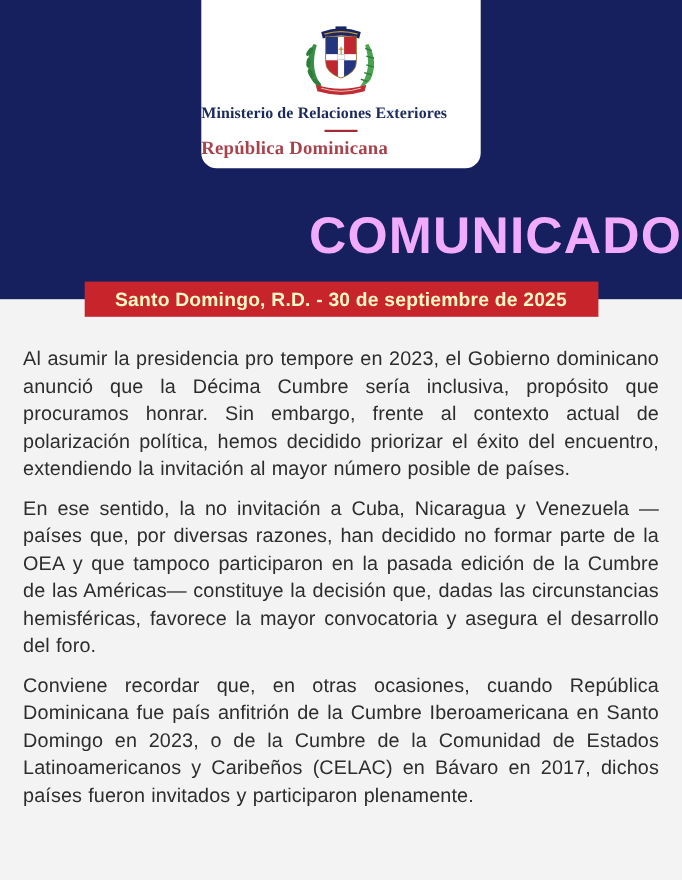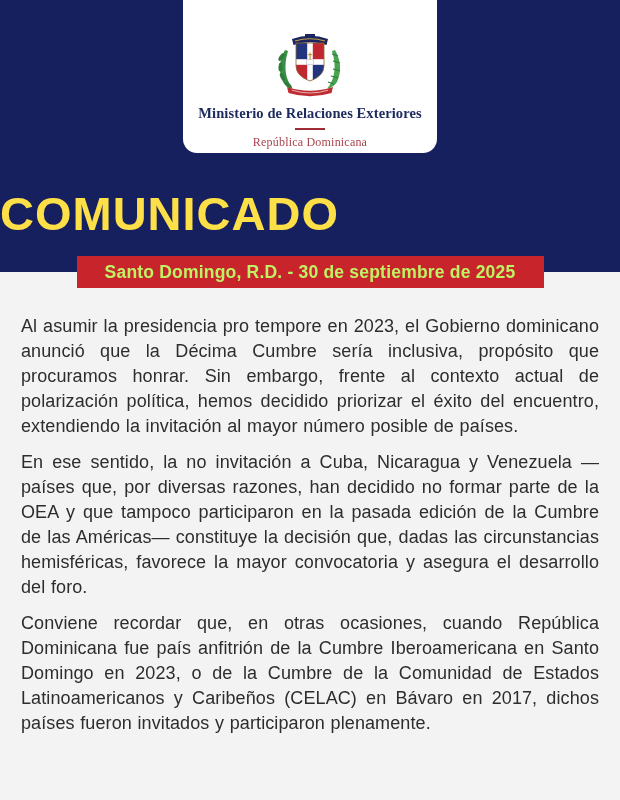--- a/index.html
+++ b/index.html
@@ -27,62 +27,61 @@
   }
   .ministry-card{
     position:absolute;
     top:0;
     left:50%;
     transform:translateX(-50%);
     width:254px;
     height:153px;
     background:var(--card-bg);
     border-radius:0 0 14px 14px;
-    text-align:center;
-    padding-top:30px;
+    padding-top:20px;
   }
   .coat-of-arms{display:block;margin:0 auto;}
   .ministry-name{
     font-family:"Liberation Serif", serif;
     font-weight:700;
     font-size:14.5px;
     color:var(--ministry-navy);
     margin-top:5px;
     letter-spacing:.1px;
     white-space:nowrap;
   }
   .mini-divider{
     width:30px;height:2px;
     background:var(--accent-red);
     margin:6px auto 5px auto;
   }
   .country-name{
     font-family:"Liberation Serif", serif;
-    font-weight:400;
-    font-size:12px;
+    font-weight:700;
+    font-size:17px;
     color:var(--country-red);
     letter-spacing:.2px;
   }
   .page-title{
     position:absolute;
     top:190px;
     left:0;right:0;
-    text-align:left;
-    color:#fde047;
+    text-align:right;
+    color:#f0abfc;
     font-size:47px;
     font-weight:700;
     letter-spacing:1px;
     line-height:1;
   }
   .date-banner{
     width:467px;
     height:32px;
     margin:-16px auto 0 auto;
     background:var(--banner-red);
-    color:#bef264;
+    color:#fef9c3;
     font-weight:700;
     font-size:17.5px;
     letter-spacing:.2px;
     display:flex;
     align-items:center;
     justify-content:center;
     position:relative;
     z-index:2;
   }
   .content{

